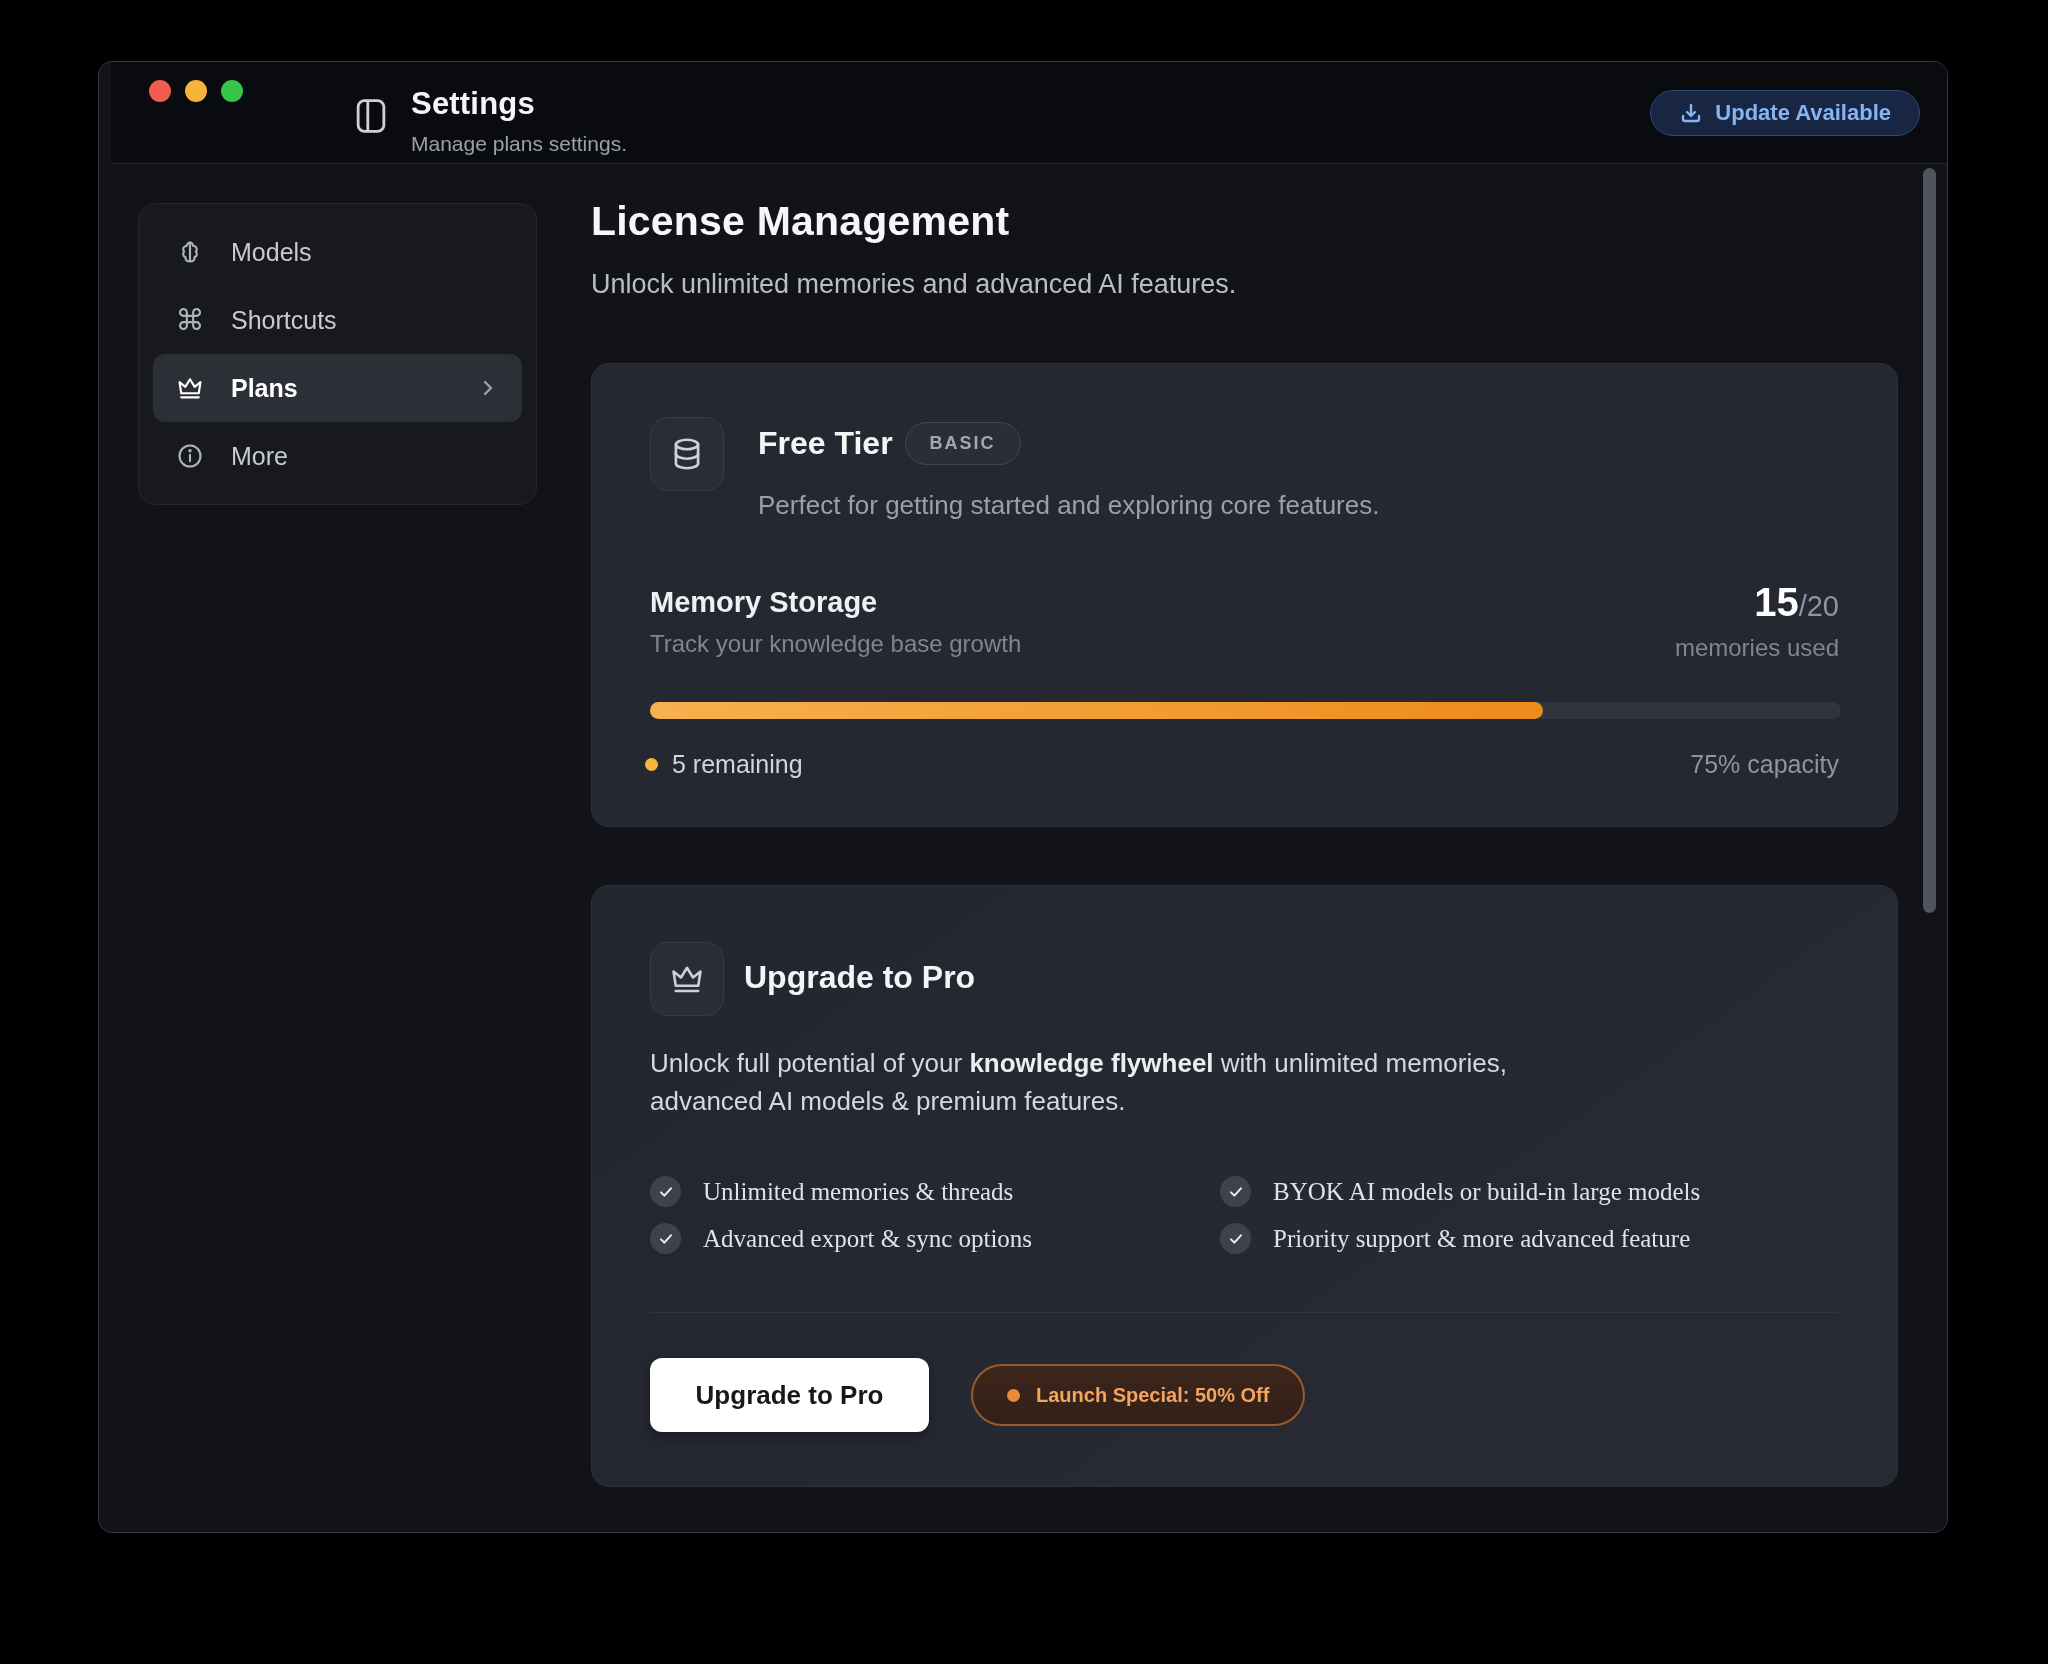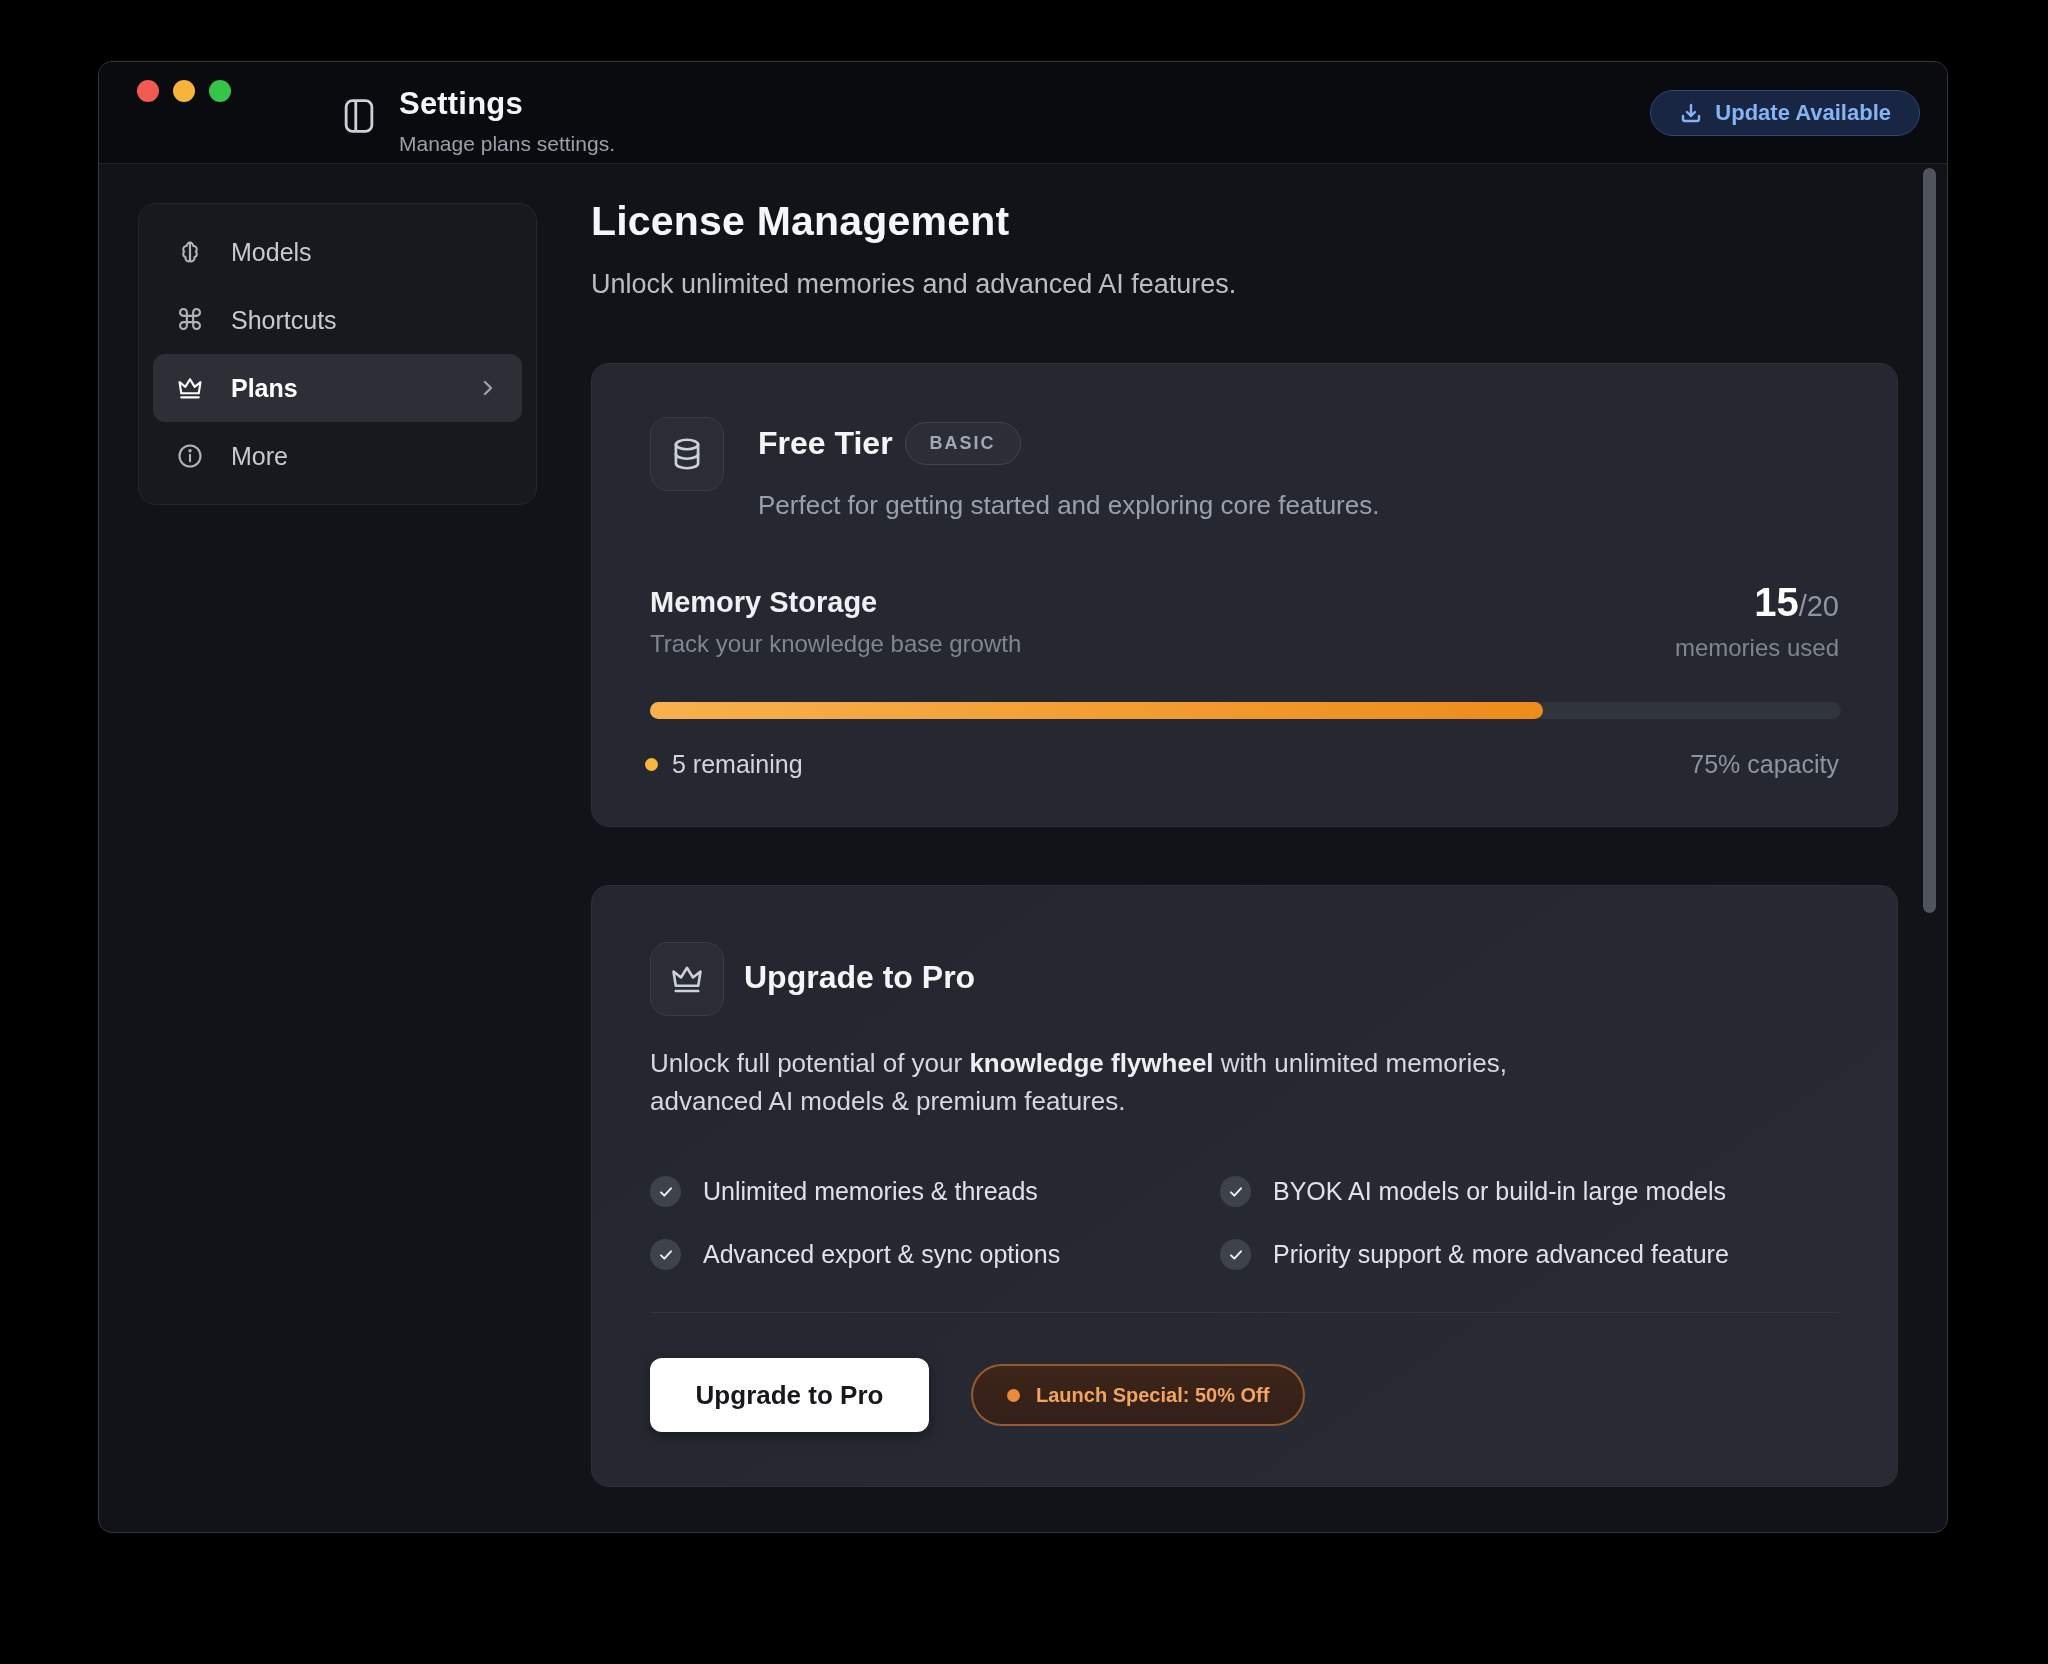--- a/index.html
+++ b/index.html
@@ -4,20 +4,21 @@
 <style>
   * { margin:0; padding:0; box-sizing:border-box; }
   html,body { width:2048px; height:1664px; background:#000; overflow:hidden;
               font-family:"Liberation Sans", sans-serif; }
   svg { display:block; }
 
   .window {
     position:absolute; left:98px; top:61px; width:1850px; height:1472px;
     background:#121318; border:1px solid #35373d; border-radius:14px;
     overflow:hidden;
+    padding-left:12px;
   }
 
   
   .titlebar { position:relative; height:102px; background:#0a0b0e; border-bottom:1px solid #232529; }
   .lights { position:absolute; left:38px; top:18px; display:flex; gap:14px; }
   .light { width:22px; height:22px; border-radius:50%; }
   .light.red { background:#f35a52; }
   .light.yellow { background:#f6b43c; }
   .light.green { background:#35c649; }
   .panel-btn { position:absolute; left:244px; top:36px; color:#cdd0d6; background:none; border:none; cursor:pointer; }
@@ -97,21 +98,21 @@
   .capacity { font-size:25px; color:#8f95a0; }
 
   
   .pro .iconbox { left:58px; top:56px; }
   .pro-title { position:absolute; left:152px; top:73px; font-size:32px; font-weight:bold; color:#f4f5f7; }
   .pro-desc { position:absolute; left:58px; top:158px; width:930px; font-size:26px; line-height:38px; color:#d5d8de; }
   .pro-desc b { color:#eceef1; }
 
   .features {
     position:absolute; left:58px; top:290px; width:1191px;
-    display:grid; grid-template-columns:570px 1fr; row-gap:32px;
+    display:grid; grid-template-columns:570px 1fr; row-gap:16px;font-family:Liberation Serif, serif;
   }
   .feature { display:flex; align-items:center; gap:22px; font-size:25px; color:#dfe2e7; }
   .check-circle {
     width:31px; height:31px; border-radius:50%; background:#3e424b; flex:0 0 auto;
     display:flex; align-items:center; justify-content:center; color:#eceef1;
   }
   .pro-divider { position:absolute; left:58px; right:58px; top:426px; height:1px; background:#33363d; }
 
   .cta-row { position:absolute; left:58px; top:472px; display:flex; align-items:center; gap:42px; }
   .cta {

